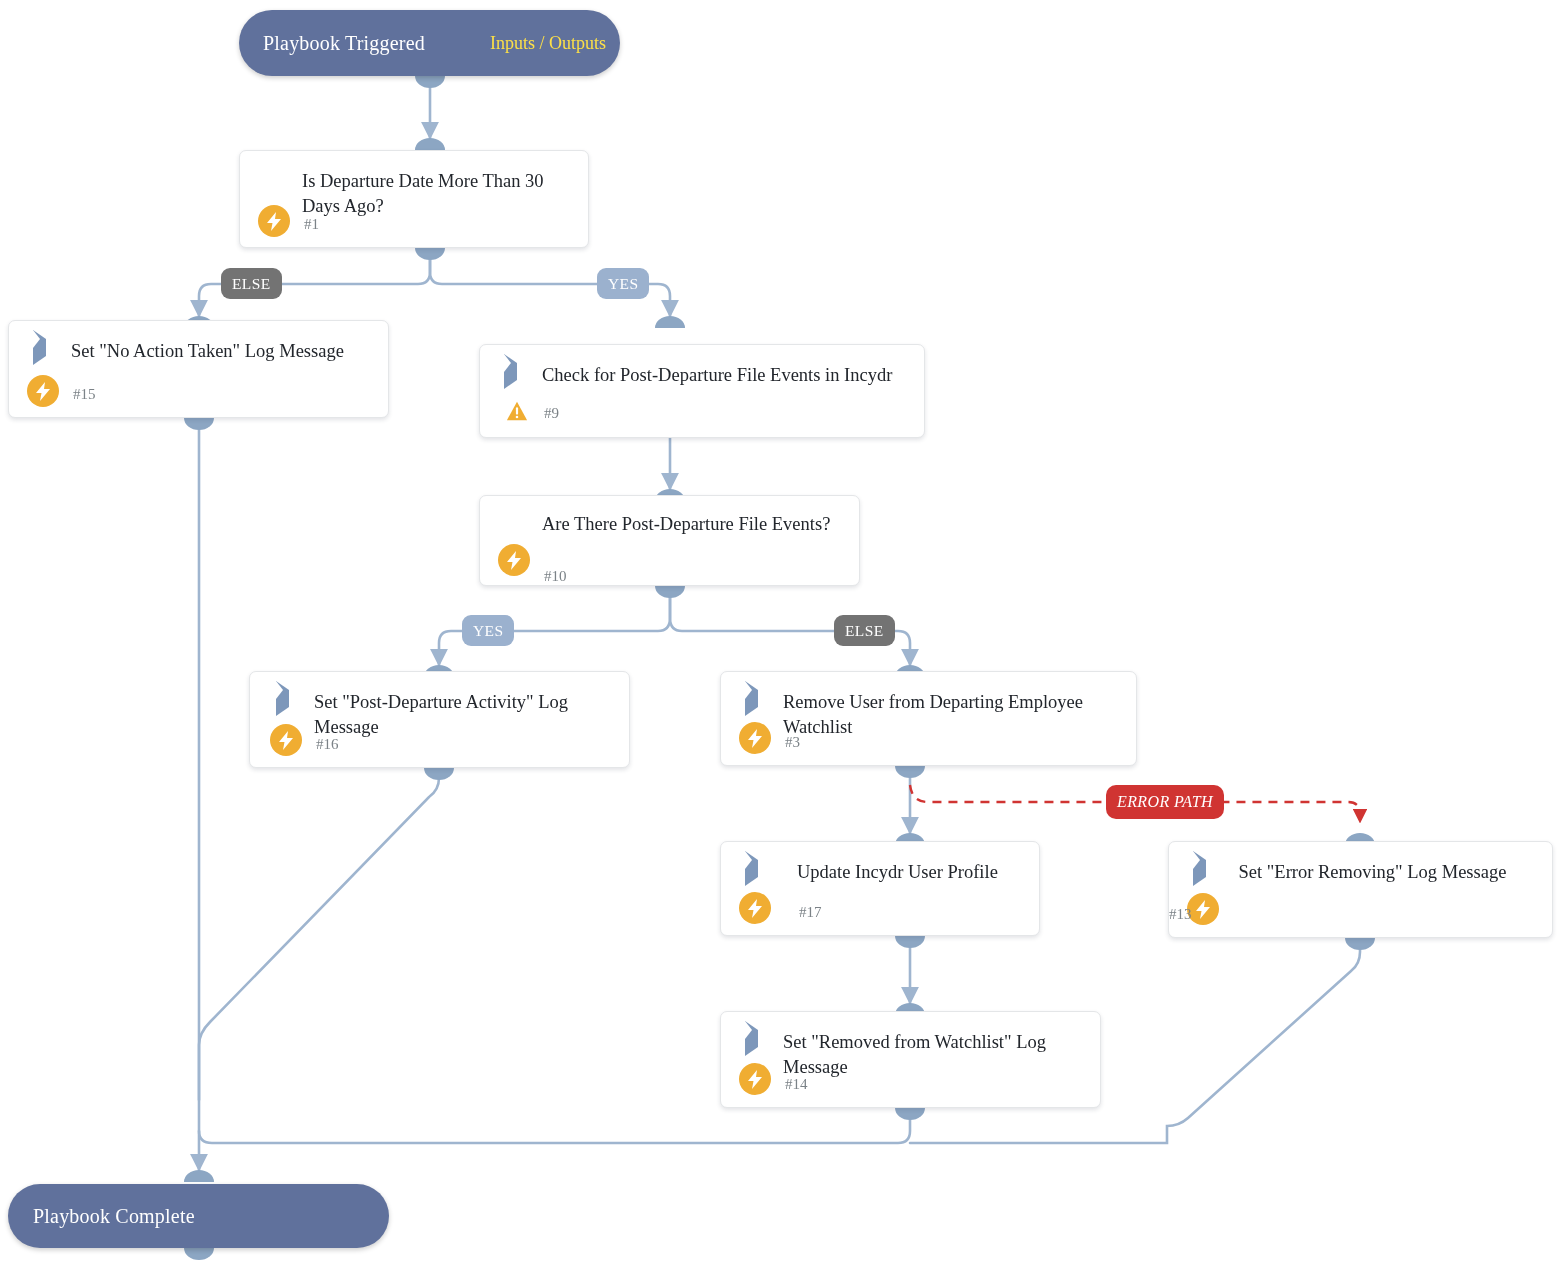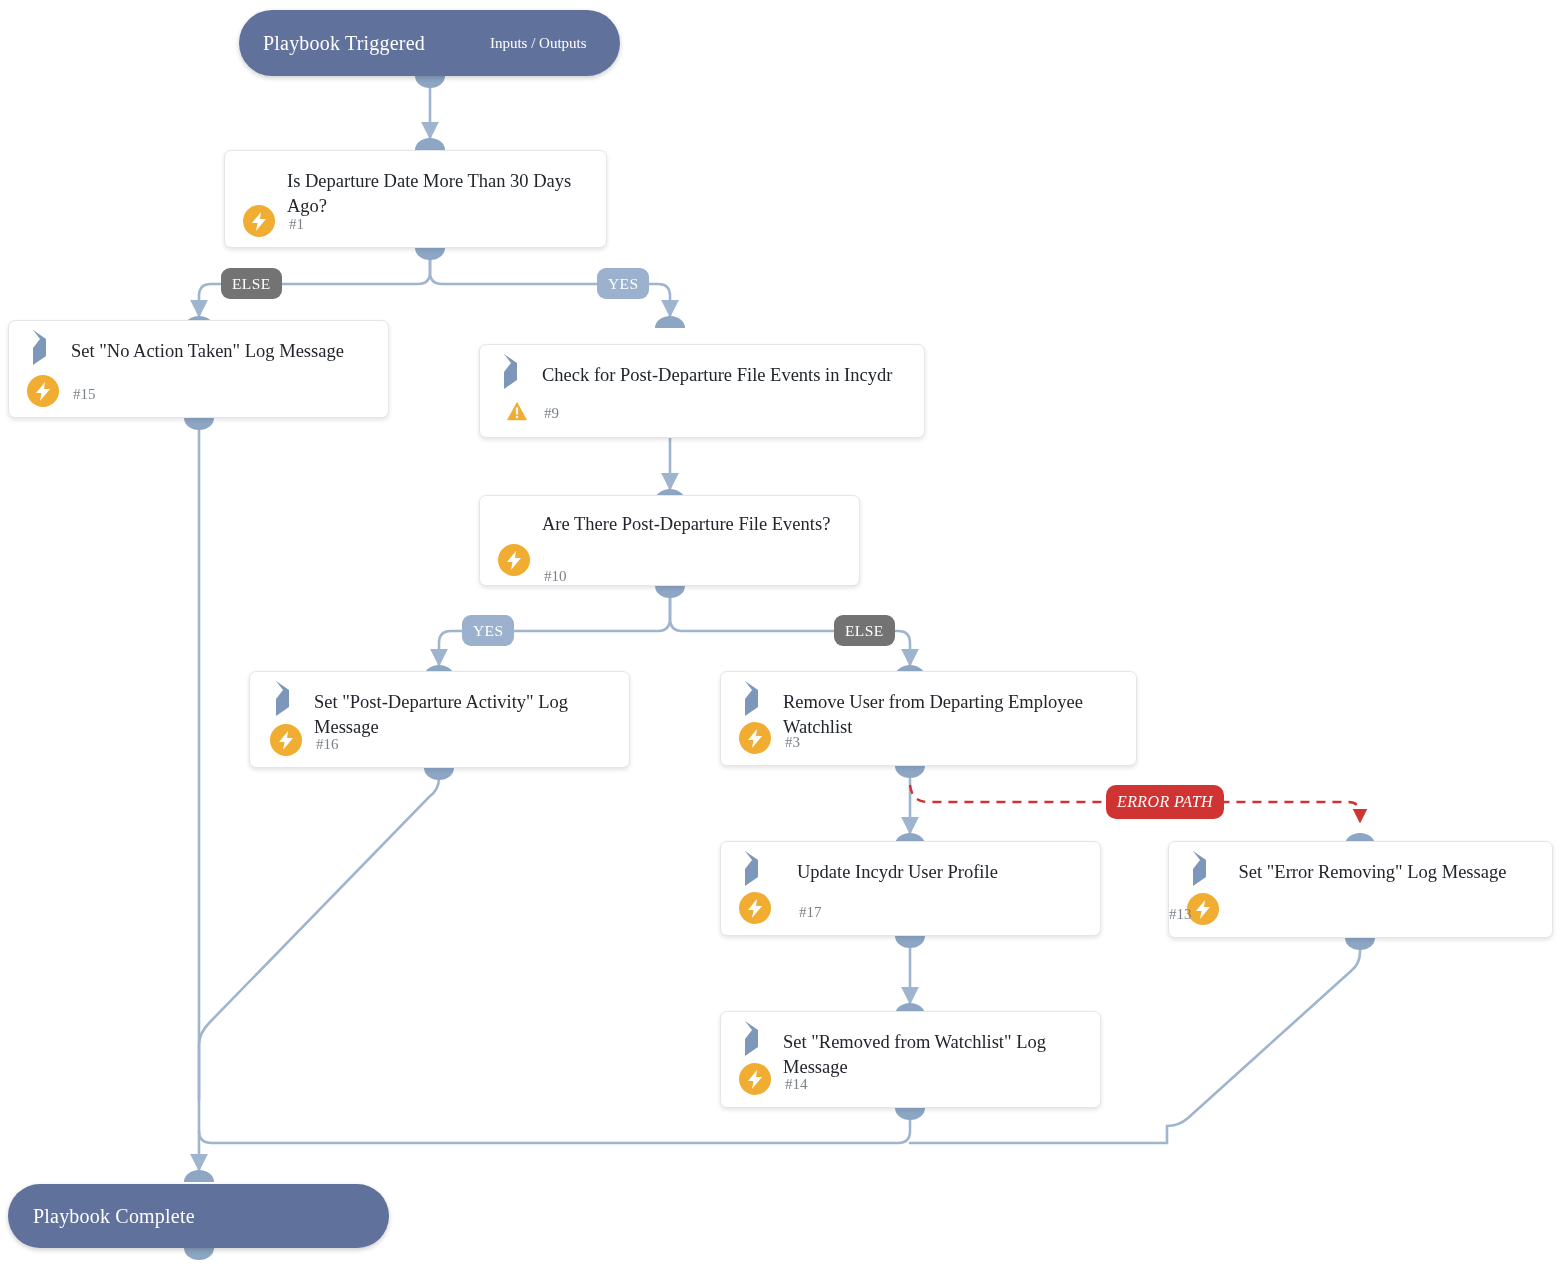--- a/index.html
+++ b/index.html
@@ -38,22 +38,22 @@
     box-sizing: border-box;
   }
   .pill .pill-title {
     color: #ffffff;
     font-size: 20px;
     letter-spacing: .2px;
     white-space: nowrap;
     text-align: center;
   }
   .pill .pill-sub {
-    color: #ffffff;
-    font-size: 15px;
+    color: #fde047;
+    font-size: 18px;
     white-space: nowrap;
   }
 
   
   .card {
     position: absolute;
     background: #ffffff;
     border: 1px solid #e4e6e8;
     border-radius: 7px;
     box-shadow: 0 2px 4px rgba(30,40,60,0.13);
@@ -233,21 +233,21 @@
       <path d="M 895,1015 a 15,12 0 0 1 30,0 z"></path>
       <path d="M 184,1182 a 15,12 0 0 1 30,0 z"></path>
     </g>
   </svg>
 
   <div class="pill" style="left:239px; top:10px; width:381px; height:66px; padding:0 24px;">
     <span class="pill-title">Playbook Triggered</span>
     <span class="pill-sub" style="margin-left:65px;">Inputs / Outputs</span>
   </div>
 
-  <div class="card" style="left:224px; top:150px; width:383px; height:98px;">
+  <div class="card" style="left:239px; top:150px; width:350px; height:98px;">
     <span class="type-icon"><span class="diamond-ic"></span></span>
     <div class="card-title">Is Departure Date More Than 30 Days Ago?</div>
     <span class="status-icon">
       <span class="bolt-circle">
         <svg width="16" height="19" viewBox="0 0 16 19">
             <path d="M10 0 L1 11 L6.5 11 L5 19 L15 7 L9 7 Z" fill="#ffffff"></path>
           </svg>
       </span>
     </span>
     <div class="card-num">#1</div>
@@ -319,21 +319,21 @@
         <svg width="16" height="19" viewBox="0 0 16 19">
             <path d="M10 0 L1 11 L6.5 11 L5 19 L15 7 L9 7 Z" fill="#ffffff"></path>
           </svg>
       </span>
     </span>
     <div class="card-num">#3</div>
   </div>
 
   <div class="blabel error" style="left:1106px; top:785px;">ERROR PATH</div>
 
-  <div class="card" style="left:720px; top:841px; width:381px; height:95px;">
+  <div class="card" style="left:720px; top:841px; width:320px; height:95px;">
     <span class="type-icon"><span class="chevron-ic"></span></span>
     <div class="card-title" style="left:76px;">Update Incydr User Profile</div>
     <span class="status-icon" style="bottom:11px;">
       <span class="bolt-circle">
         <svg width="16" height="19" viewBox="0 0 16 19">
             <path d="M10 0 L1 11 L6.5 11 L5 19 L15 7 L9 7 Z" fill="#ffffff"></path>
           </svg>
       </span>
     </span>
     <div class="card-num" style="left:78px;">#17</div>

